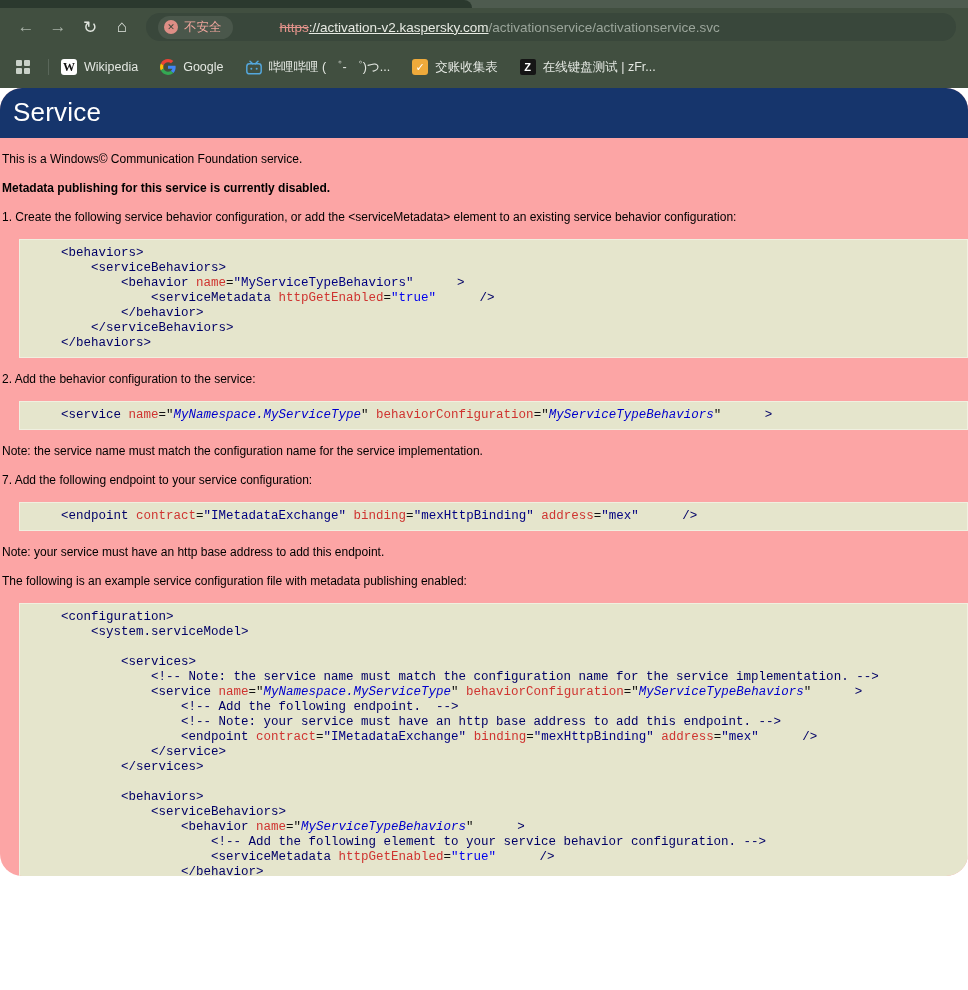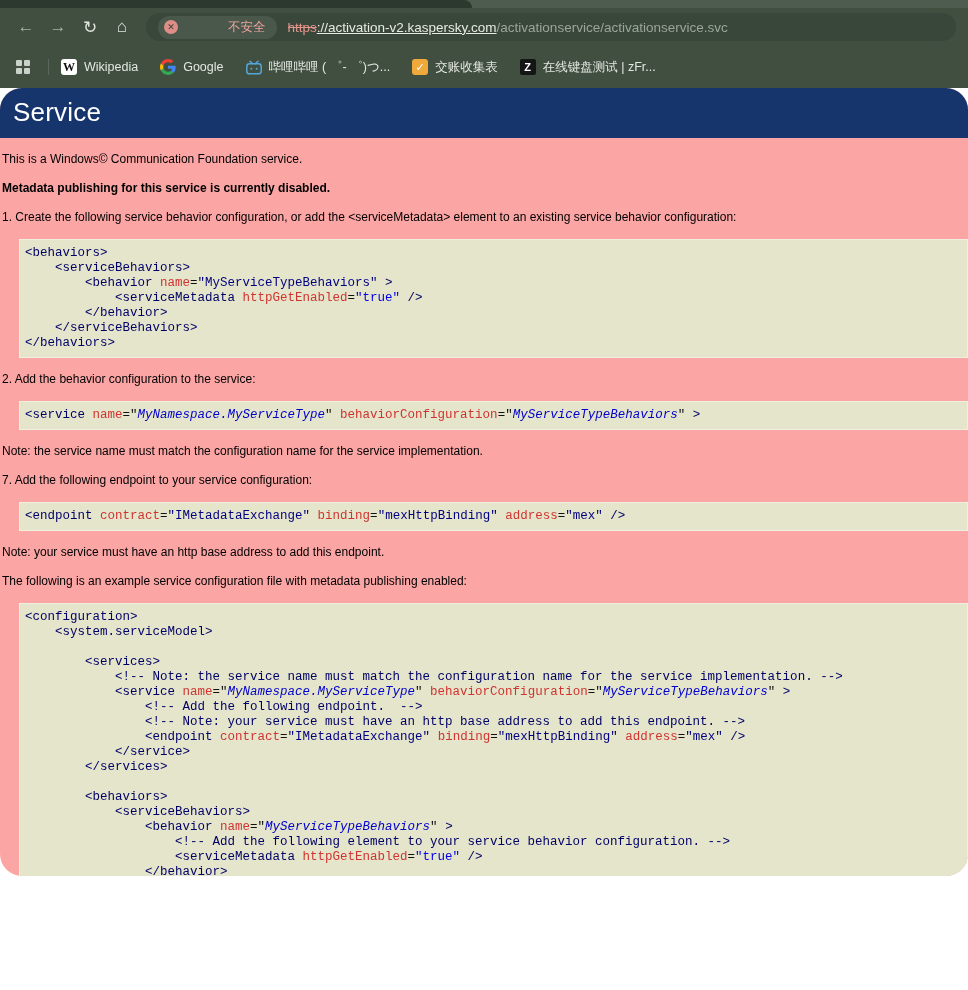--- a/index.html
+++ b/index.html
@@ -18,23 +18,23 @@
     font-size:17px;border-radius:50%;flex:0 0 auto;user-select:none;}
   .nav-dim{color:#A8B2A7;}
   .nav-bright{color:#E0E5DE;}
   .omnibox{flex:1;height:28px;margin-left:8px;margin-right:2px;
     background:var(--chrome-omnibox,#39473B);border-radius:14px;
     display:flex;align-items:center;padding:0 12px;min-width:0;overflow:hidden;}
   .sec-badge{display:flex;align-items:center;gap:6px;background:#4A574B;
     border-radius:12px;padding:3px 11px 3px 6px;margin-right:11px;flex:0 0 auto;}
   .sec-icon{width:14px;height:14px;border-radius:50%;background:#DE8E86;color:#39453A;
     font-size:9px;font-weight:bold;display:flex;align-items:center;justify-content:center;line-height:1;}
-  .sec-text{color:#EDA49C;font-size:12.5px;margin-left:44px;}
+  .sec-text{color:#EDA49C;font-size:12.5px;}
   .url{font-size:13.5px;white-space:nowrap;overflow:hidden;}
-  .url .scheme{color:var(--danger,#E5948C);text-decoration:line-through;}
+  .url .scheme{color:var(--danger,#E5948C);text-decoration:line-through;margin-left:36px;}
   .url .host{color:#E7EAE3;text-decoration:underline;}
   .url .path{color:#9BA59B;}
   .bookmarks{height:42px;background:var(--chrome-toolbar,#414F40);
     display:flex;align-items:center;padding:0 12px;}
   .apps-grid{display:grid;grid-template-columns:6px 6px;grid-template-rows:6px 6px;gap:2px;margin:0 4px;}
   .apps-grid i{background:#C9D1C8;border-radius:1px;}
   .bm-divider{width:1px;height:16px;background:#5A675A;margin:0 12px 0 14px;}
   .bm-item{display:flex;align-items:center;gap:7px;margin-right:22px;
     color:#E3E7E1;font-size:12.5px;font-weight:500;white-space:nowrap;}
   .fav{width:16px;height:16px;border-radius:3px;display:flex;align-items:center;
@@ -48,21 +48,21 @@
     font-size:26px;font-weight:400;padding:9px 0 10px 13px;letter-spacing:0.2px;}
   .content{padding:14px 0 0 2px;color:#000;}
   .content p{margin:0 0 14px 0;font-size:12px;line-height:15px;white-space:nowrap;}
   .content p.b{font-weight:bold;}
   .codeblock{
     background:var(--code-bg,#E5E5CC);border:1px solid var(--code-border,#F0F0E0);
     margin:0 0 14px 17px;padding:6px 5px;
     font-family:"Liberation Mono","DejaVu Sans Mono",monospace;
     font-size:12.5px;line-height:15px;white-space:pre;overflow:hidden;}
   .code-line{white-space:pre;min-height:15px;}
-  .tk-tag{color:var(--code-tag,#000066);}
+  .tk-tag{color:var(--code-tag,#000066);margin-left:36px;}
   .tk-attr{color:var(--code-attr,#CF3430);}
   .tk-val{color:var(--code-value,#000080);}
   .tk-lit{color:var(--code-literal,#0000EE);}
   .tk-ph{color:var(--code-placeholder,#0000CC);font-style:italic;}
   .tk-txt{color:#111;}
 </style>
 </head>
 <body>
 
 <div class="tabstrip">

